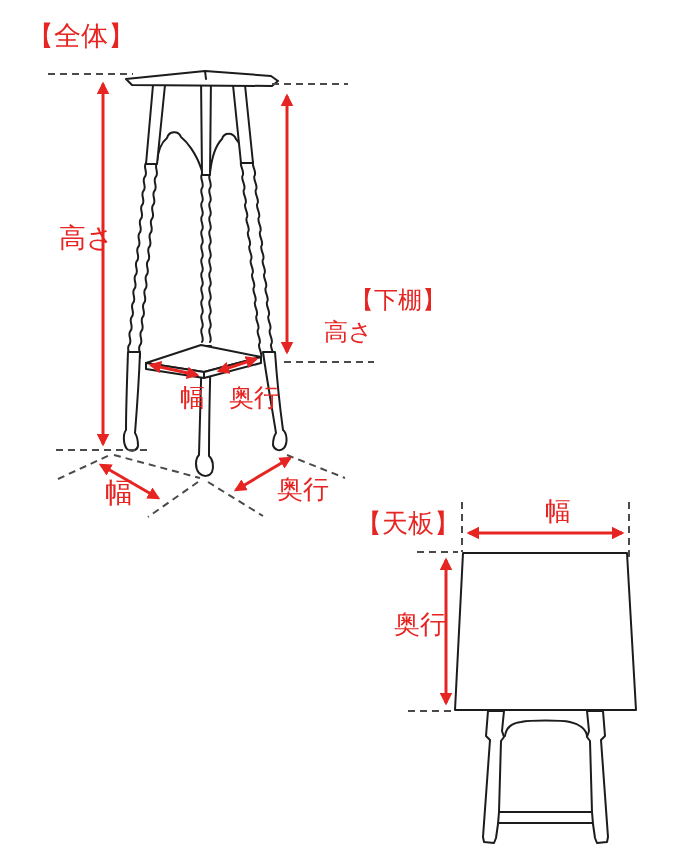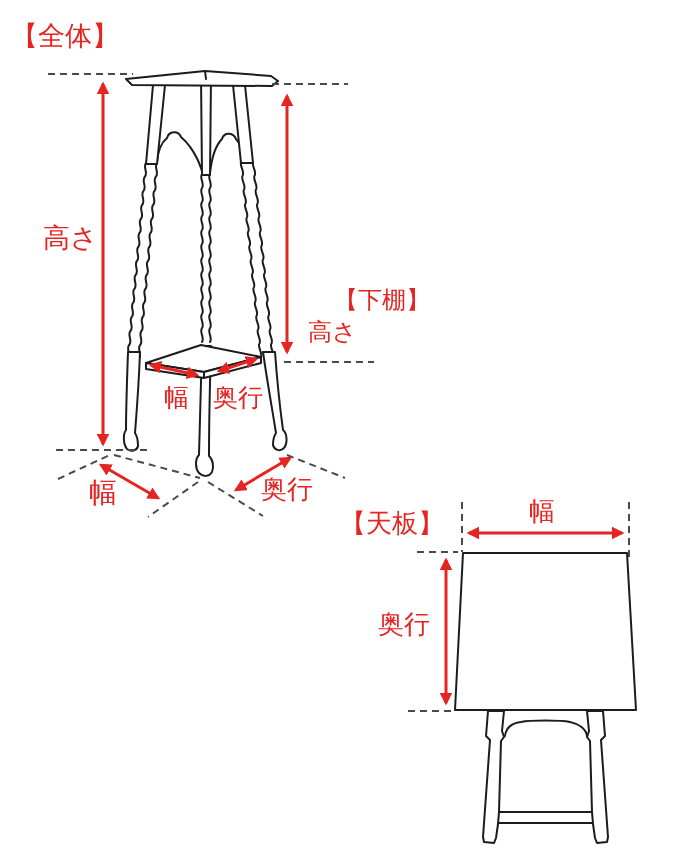--- a/index.html
+++ b/index.html
@@ -11,20 +11,21 @@
     font-family: "Liberation Sans", "DejaVu Sans", sans-serif;
     overflow: hidden;
   }
   #artwork { position:absolute; left:0; top:0; }
   .dim-label {
     position: absolute;
     color: var(--accent);
     line-height: 1;
     white-space: nowrap;
     letter-spacing: 0px;
+    margin-left: 16px;
   }
   .blackline { stroke: var(--line); stroke-width: 2; fill: none; stroke-linejoin: round; stroke-linecap: round; }
   .whitefill { stroke: var(--line); stroke-width: 2; fill: #ffffff; stroke-linejoin: round; }
   .dashline { stroke: var(--dash); stroke-width: 2; fill: none; stroke-dasharray: 7 5; }
   .red-arrow { stroke: var(--accent); stroke-width: 3; fill: none; }
 </style>
 </head>
 <body>
 
 <div id="canvas">

